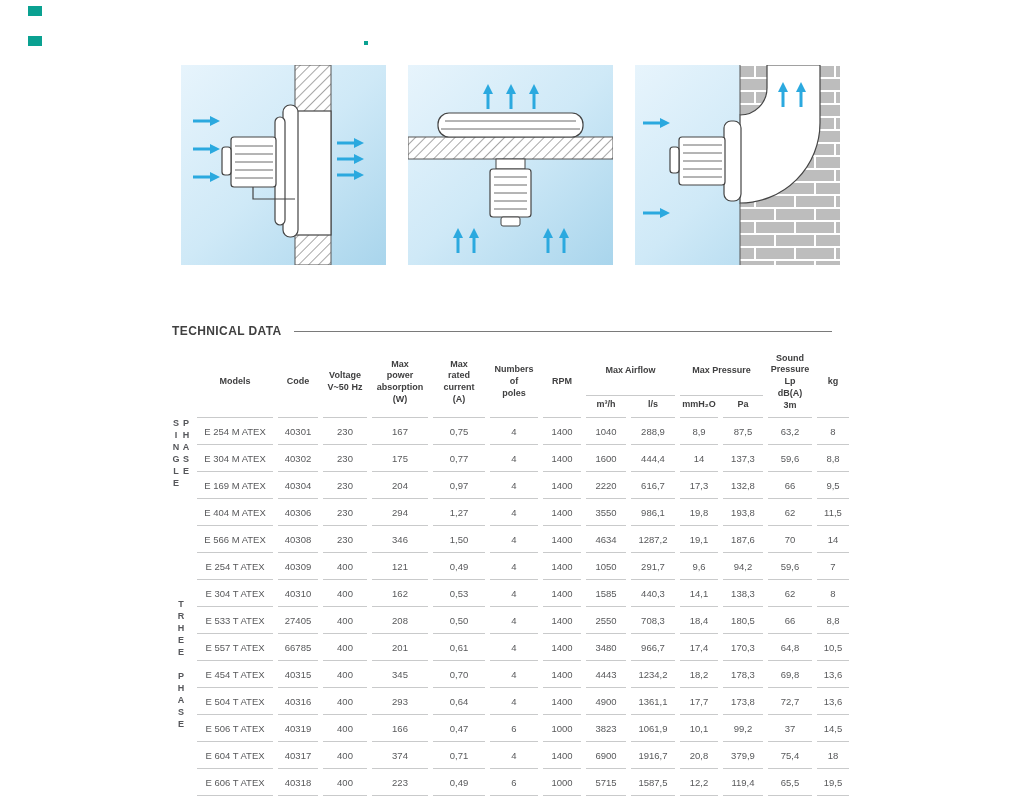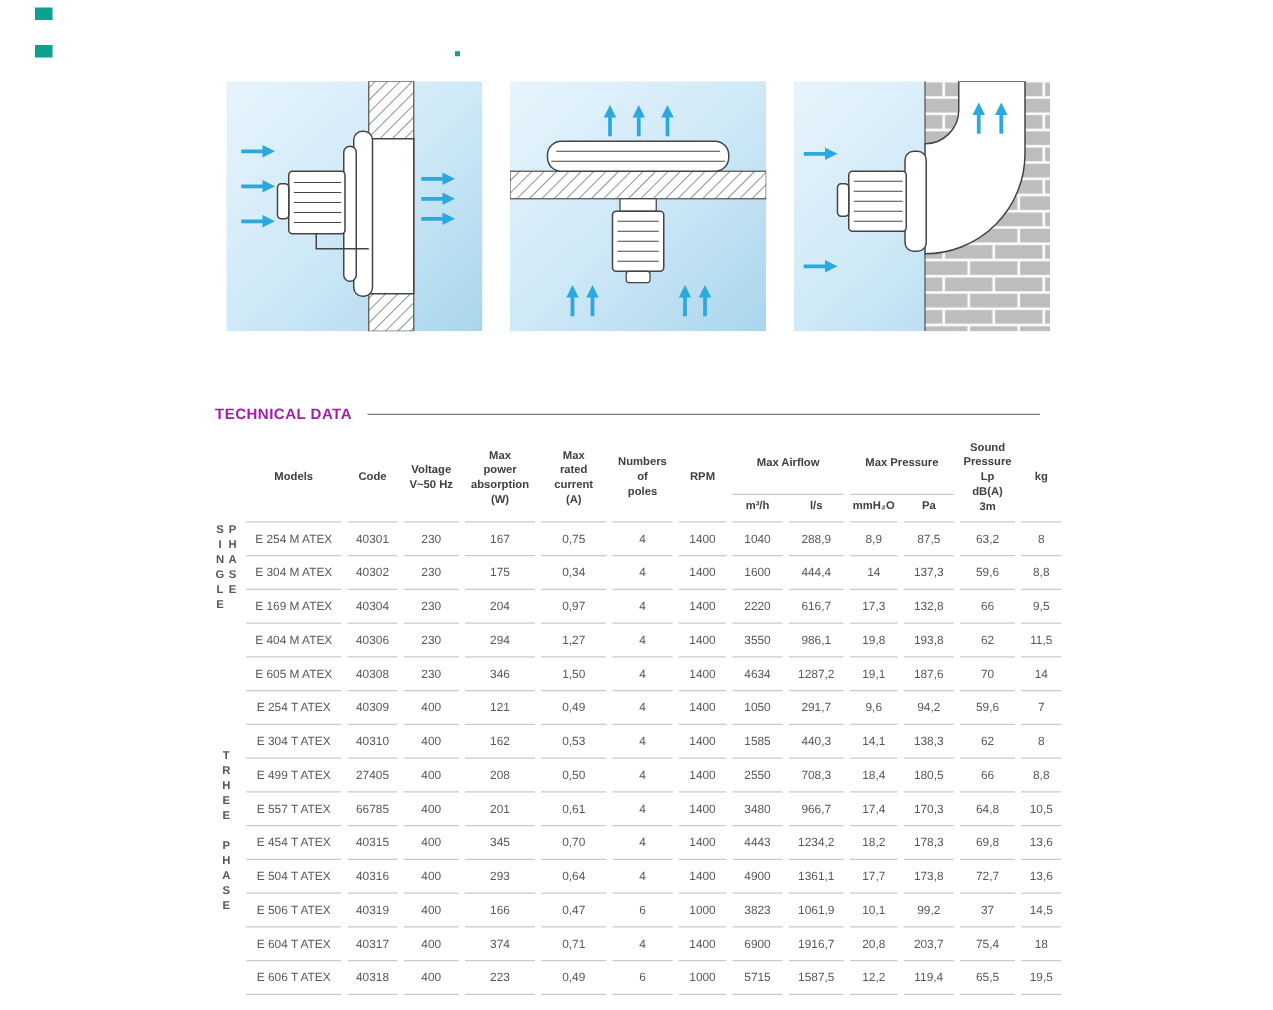--- a/index.html
+++ b/index.html
@@ -15,21 +15,21 @@
   
   .diagram-row{position:absolute;top:65px;left:181px;width:660px;height:200px;}
   .panel{position:absolute;top:0;width:205px;height:200px;}
   .panel.p1{left:0;}
   .panel.p2{left:227px;}
   .panel.p3{left:454px;}
   .panel svg{display:block;width:205px;height:200px;}
 
   
   .section-head{position:absolute;left:172px;top:324px;width:660px;display:flex;align-items:center;}
-  .section-title{font-size:12px;font-weight:bold;letter-spacing:0.4px;color:#a21caf;white-space:nowrap;}
+  .section-title{font-size:12px;font-weight:bold;letter-spacing:0.4px;color:#404040;white-space:nowrap;}
   .section-rule{flex:1;border-top:1px solid #7a7a7a;margin-left:12px;}
 
   
   .table-wrap{position:absolute;left:170px;top:350px;display:flex;}
   .group-col{display:flex;flex-direction:column;padding-top:68px;width:22px;}
   .vlabel{
     writing-mode:vertical-lr;text-orientation:upright;
     display:flex;align-items:center;justify-content:center;
     font-size:9px;font-weight:bold;color:#55565a;letter-spacing:2px;
   }
@@ -233,21 +233,21 @@
           <td>8,9</td>
           <td>87,5</td>
           <td>63,2</td>
           <td>8</td>
         </tr>
         <tr>
           <td>E 304 M ATEX</td>
           <td>40302</td>
           <td>230</td>
           <td>175</td>
-          <td>0,34</td>
+          <td>0,77</td>
           <td>4</td>
           <td>1400</td>
           <td>1600</td>
           <td>444,4</td>
           <td>14</td>
           <td>137,3</td>
           <td>59,6</td>
           <td>8,8</td>
         </tr>
         <tr>
@@ -274,21 +274,21 @@
           <td>4</td>
           <td>1400</td>
           <td>3550</td>
           <td>986,1</td>
           <td>19,8</td>
           <td>193,8</td>
           <td>62</td>
           <td>11,5</td>
         </tr>
         <tr>
-          <td>E 605 M ATEX</td>
+          <td>E 566 M ATEX</td>
           <td>40308</td>
           <td>230</td>
           <td>346</td>
           <td>1,50</td>
           <td>4</td>
           <td>1400</td>
           <td>4634</td>
           <td>1287,2</td>
           <td>19,1</td>
           <td>187,6</td>
@@ -319,21 +319,21 @@
           <td>4</td>
           <td>1400</td>
           <td>1585</td>
           <td>440,3</td>
           <td>14,1</td>
           <td>138,3</td>
           <td>62</td>
           <td>8</td>
         </tr>
         <tr>
-          <td>E 499 T ATEX</td>
+          <td>E 533 T ATEX</td>
           <td>27405</td>
           <td>400</td>
           <td>208</td>
           <td>0,50</td>
           <td>4</td>
           <td>1400</td>
           <td>2550</td>
           <td>708,3</td>
           <td>18,4</td>
           <td>180,5</td>
@@ -404,21 +404,21 @@
           <td>E 604 T ATEX</td>
           <td>40317</td>
           <td>400</td>
           <td>374</td>
           <td>0,71</td>
           <td>4</td>
           <td>1400</td>
           <td>6900</td>
           <td>1916,7</td>
           <td>20,8</td>
-          <td>203,7</td>
+          <td>379,9</td>
           <td>75,4</td>
           <td>18</td>
         </tr>
         <tr>
           <td>E 606 T ATEX</td>
           <td>40318</td>
           <td>400</td>
           <td>223</td>
           <td>0,49</td>
           <td>6</td>

